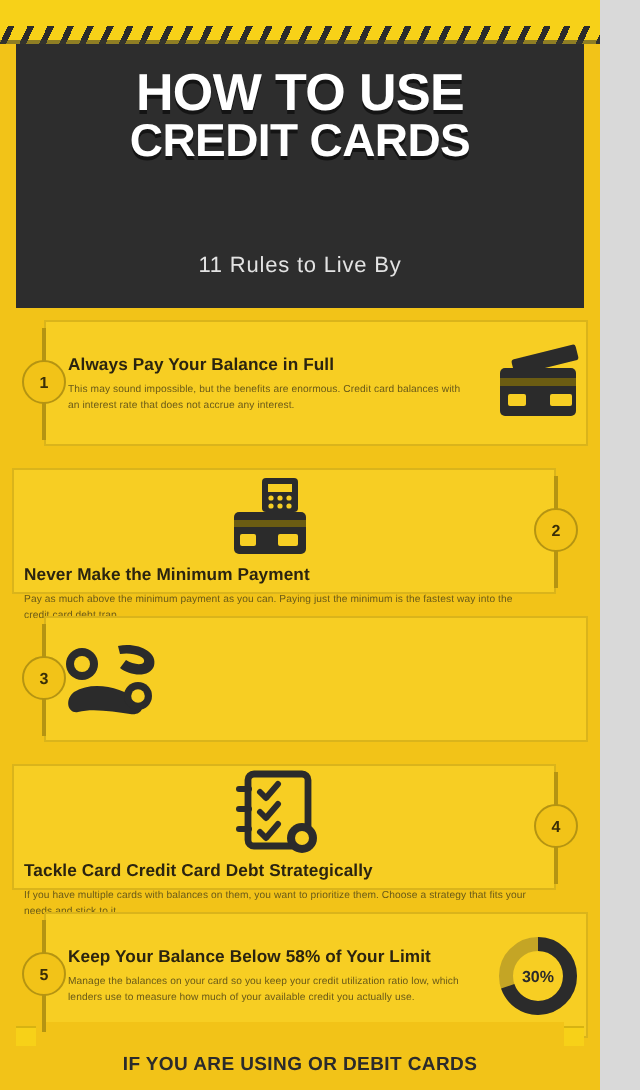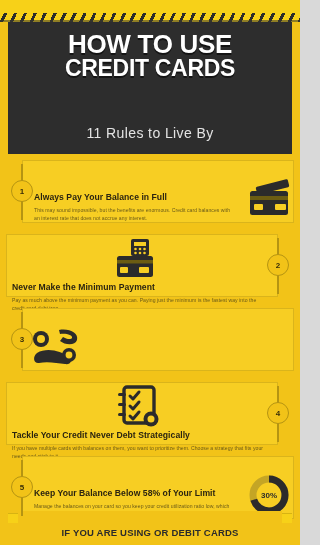--- a/index.html
+++ b/index.html
@@ -71,21 +71,21 @@
     line-height: 1.02;
     letter-spacing: -0.3px;
     text-align: center;
     text-transform: uppercase;
     text-shadow: 0 2px 0 rgba(0,0,0,.55);
     margin: 0;
   }
   .header-title .l2 { font-size: 23px; display:block; }
   .header-sub {
     color: #e3e3e3;
-    font-size: 14px;
+    font-size: 11px;
     font-weight: 400;
     margin-top: 9px;
     letter-spacing: .4px;
     text-align: center;
   }
 
   
   .rows {
     position: absolute;
     left: 0;
@@ -108,21 +108,21 @@
   .row.left .row-panel  { left: 22px;  right: 6px;  width: auto; }
   .row.right .row-panel { left: 6px;   right: 22px; width: auto; }
 
   .row-inner {
     position: absolute;
     inset: 0;
     display: flex;
     align-items: center;
     box-sizing: border-box;
   }
-  .row.left .row-inner  { padding: 4px 4px 4px 28px; align-items: flex-end; }
+  .row.left .row-inner  { padding: 4px 4px 4px 28px; }
   .row.right .row-inner { padding: 4px 28px 4px 6px; flex-direction: column; }
 
   .row-text { flex: 1 1 auto; min-width: 0; padding: 0 6px; }
   .row-title {
     font-size: 8.6px;
     font-weight: 800;
     color: #2b2410;
     line-height: 1.25;
     margin: 0 0 3px 0;
     letter-spacing: .05px;
@@ -301,21 +301,21 @@
       <rect x="2" y="18" width="8" height="3" rx="1.5" fill="#2b2b2b"></rect>
       <rect x="2" y="28" width="8" height="3" rx="1.5" fill="#2b2b2b"></rect>
       <path d="M14 11 l3 3 l6 -7" fill="none" stroke="#2b2b2b" stroke-width="3" stroke-linecap="round" stroke-linejoin="round"></path>
       <path d="M14 21 l3 3 l6 -7" fill="none" stroke="#2b2b2b" stroke-width="3" stroke-linecap="round" stroke-linejoin="round"></path>
       <path d="M14 31 l3 3 l6 -7" fill="none" stroke="#2b2b2b" stroke-width="3" stroke-linecap="round" stroke-linejoin="round"></path>
       <circle cx="35" cy="34" r="7.5" fill="#2b2b2b"></circle>
       <circle cx="35" cy="34" r="3.5" fill="#F7CE23"></circle>
     </svg>
           </div>
           <div class="row-text">
-        <div class="row-title">Tackle Your Credit Never Debt Strategically</div>
+        <div class="row-title">Tackle Card Credit Card Debt Strategically</div>
         <div class="row-body">If you have multiple cards with balances on them, you want to prioritize them. Choose a strategy that fits your needs and stick to it.</div>
       </div>
     </div>
     <div class="badge">4</div>
   </div>
       <div class="row left">
     <div class="badge-stem"></div>
     <div class="row-panel"></div>
     <div class="row-inner">
       <div class="row-text">

